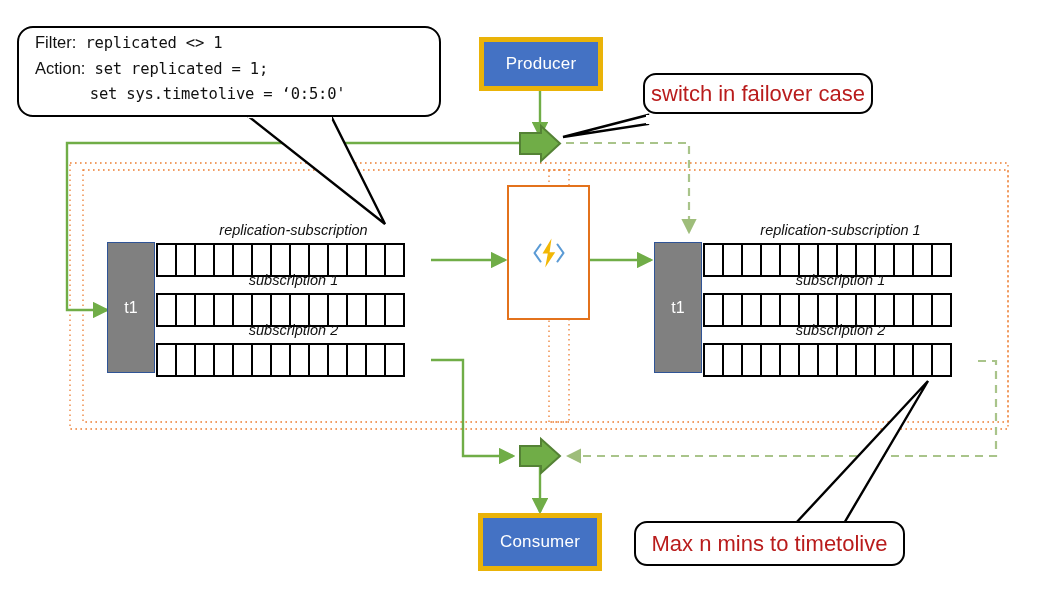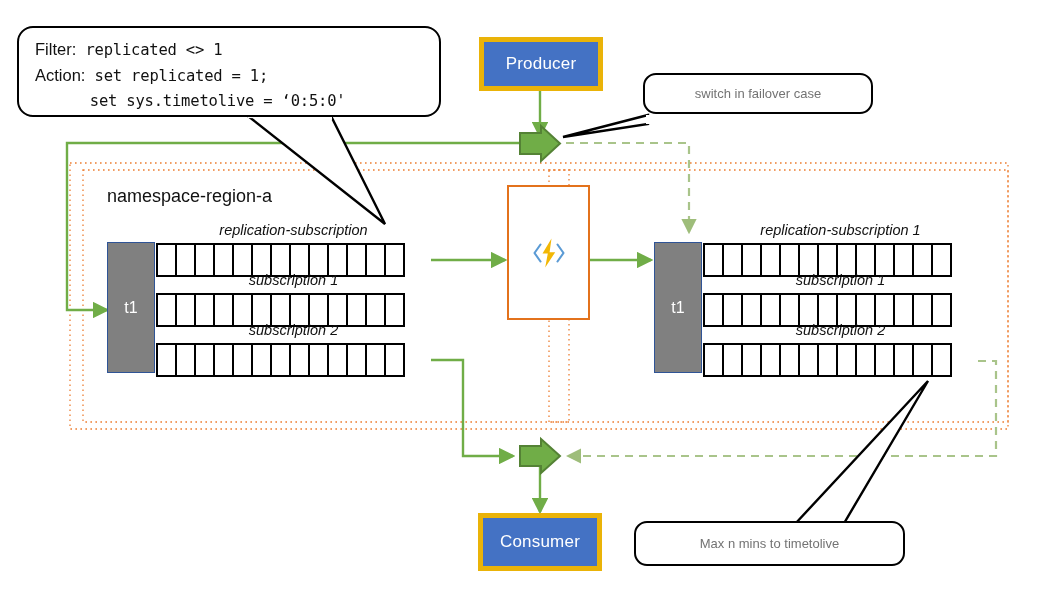--- a/index.html
+++ b/index.html
@@ -64,23 +64,23 @@
   }
 
   
   .callout{
     position:absolute;background:#ffffff;border:2.2px solid #000000;
     border-radius:13px;box-sizing:border-box;
     display:flex;align-items:center;justify-content:center;
   }
   .callout.code{
     border-radius:16px;align-items:flex-start;justify-content:flex-start;
-    padding:9px 14px 8px 16px;
-  }
-  .callout .ctext{font-size:13px;color:#737373;white-space:nowrap;}
+    padding:2px 14px 8px 16px;
+  }
+  .callout .ctext{font-size:22px;color:#b91c1c;white-space:nowrap;}
   .code-line{font-size:16.5px;color:#111;white-space:pre;line-height:1.53;}
   .code-line .mono{font-family:"DejaVu Sans Mono", monospace;font-size:15.5px;letter-spacing:-0.2px;}
   .code-line .lbl{font-family:"Liberation Sans", sans-serif;font-size:16.5px;}
   .code-line .sq2{
     background-image:
       linear-gradient(45deg,transparent 44%,#e74c3c 44%,#e74c3c 56%,transparent 56%),
       linear-gradient(-45deg,transparent 44%,#e74c3c 44%,#e74c3c 56%,transparent 56%);
     background-size:4px 3px;background-repeat:repeat-x;background-position:0 100%;
     padding-bottom:1px;
   }
@@ -159,21 +159,20 @@
   </div>
 
   <div class="node func-box" style="left:507px;top:185px;width:83px;height:135px;">
     <svg width="40" height="40" viewBox="0 0 40 40">
       <path d="M11.5,11.5 L5.5,20 L11.5,28.5" fill="none" stroke="#5b9bd5" stroke-width="2.1" stroke-linecap="round" stroke-linejoin="round"></path>
       <path d="M28.5,11.5 L34.5,20 L28.5,28.5" fill="none" stroke="#5b9bd5" stroke-width="2.1" stroke-linecap="round" stroke-linejoin="round"></path>
       <path d="M22.5,5.5 L13.5,20.5 L18.8,20.5 L16.2,34.5 L26.2,19.2 L20.6,19.2 z" fill="#f2b705"></path>
     </svg>
   </div>
 
-  <div class="ns-title" style="left:107px;top:186px;">namespace-region-a</div>
 
   <div class="topic" style="left:107px;top:242px;width:48px;height:131px;">
     <span>t1</span>
   </div>
 
   <div class="sub-label" style="left:156px;top:222px;width:275px;">
     <span class="sq">replication-subscription</span>
   </div>
   <div class="qrow" id="rowA0" style="left:156px;top:243px;">
       <div class="cell"></div>

